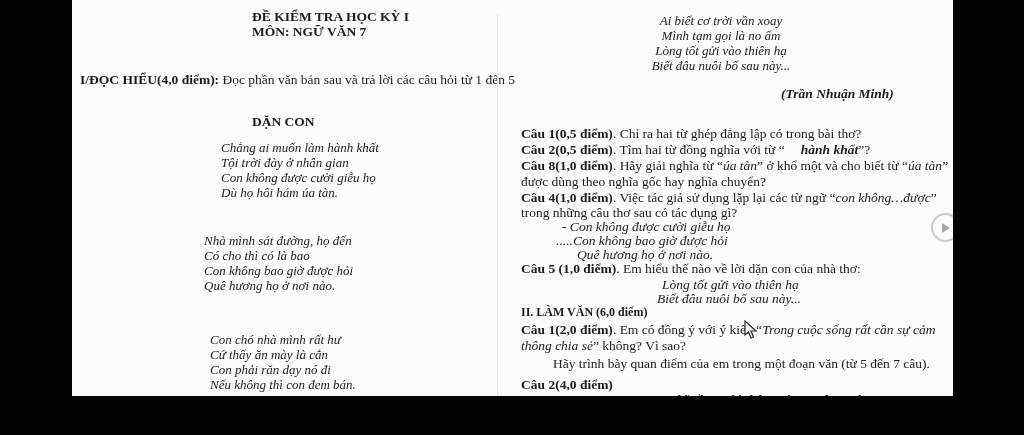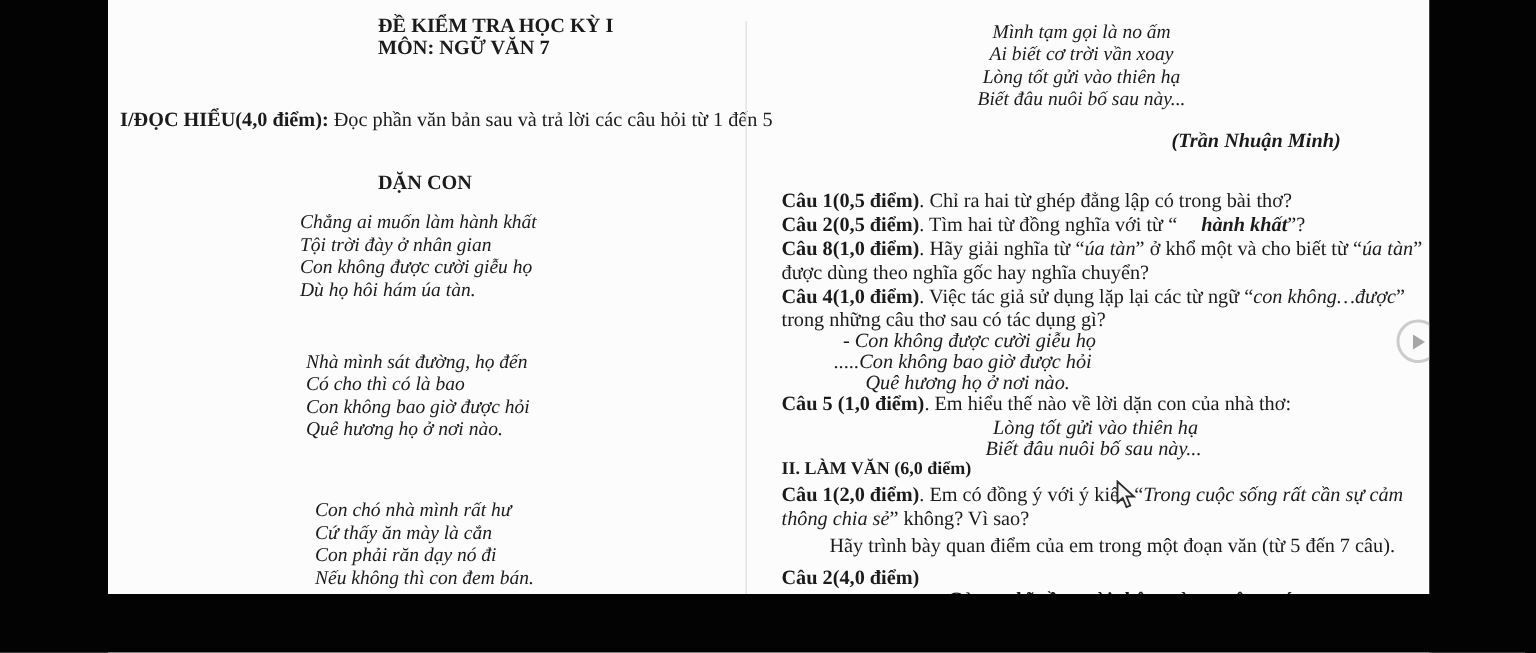--- a/index.html
+++ b/index.html
@@ -44,21 +44,21 @@
 
   <div class="t b" style="left:180px; top:9px">ĐỀ KIỂM TRA HỌC KỲ I</div>
   <div class="t b" style="left:180px; top:24px">MÔN: NGỮ VĂN 7</div>
 
   <div class="t" style="left:8px; top:72px">
     <span class="b">I/ĐỌC HIỂU(4,0 điểm):</span><span> Đọc phần văn bản sau và trả lời các câu hỏi từ 1 đến 5</span>
   </div>
 
   <div class="t b" style="left:180px; top:114px">DẶN CON</div>
 
-  <div class="t poem" style="left:128px; top:140px">
+  <div class="t poem" style="left:149px; top:140px">
     <div>Chẳng ai muốn làm hành khất</div>
     <div>Tội trời đày ở nhân gian</div>
     <div>Con không được cười giễu họ</div>
     <div>Dù họ hôi hám úa tàn.</div>
   </div>
 
   <div class="t poem" style="left:132px; top:233px">
     <div>Nhà mình sát đường, họ đến</div>
     <div>Có cho thì có là bao</div>
     <div>Con không bao giờ được hỏi</div>
@@ -68,22 +68,22 @@
   <div class="t poem" style="left:138px; top:332px">
     <div>Con chó nhà mình rất hư</div>
     <div>Cứ thấy ăn mày là cắn</div>
     <div>Con phải răn dạy nó đi</div>
     <div>Nếu không thì con đem bán.</div>
   </div>
 
   <div class="divider"></div>
 
   <div class="t poem stanza4" style="left:563px; top:13px">
+    <div>Ai biết cơ trời vần xoay</div>
     <div>Mình tạm gọi là no ấm</div>
-    <div>Ai biết cơ trời vần xoay</div>
     <div>Lòng tốt gửi vào thiên hạ</div>
     <div>Biết đâu nuôi bố sau này...</div>
   </div>
 
   <div class="t bi" style="left:693px; top:86px">(Trần Nhuận Minh)</div>
 
   <div class="t" style="left:449px; top:126px">
     <span class="b">Câu 1(0,5 điểm)</span><span>. Chỉ ra hai từ ghép đẳng lập có trong bài thơ?</span>
   </div>
 

